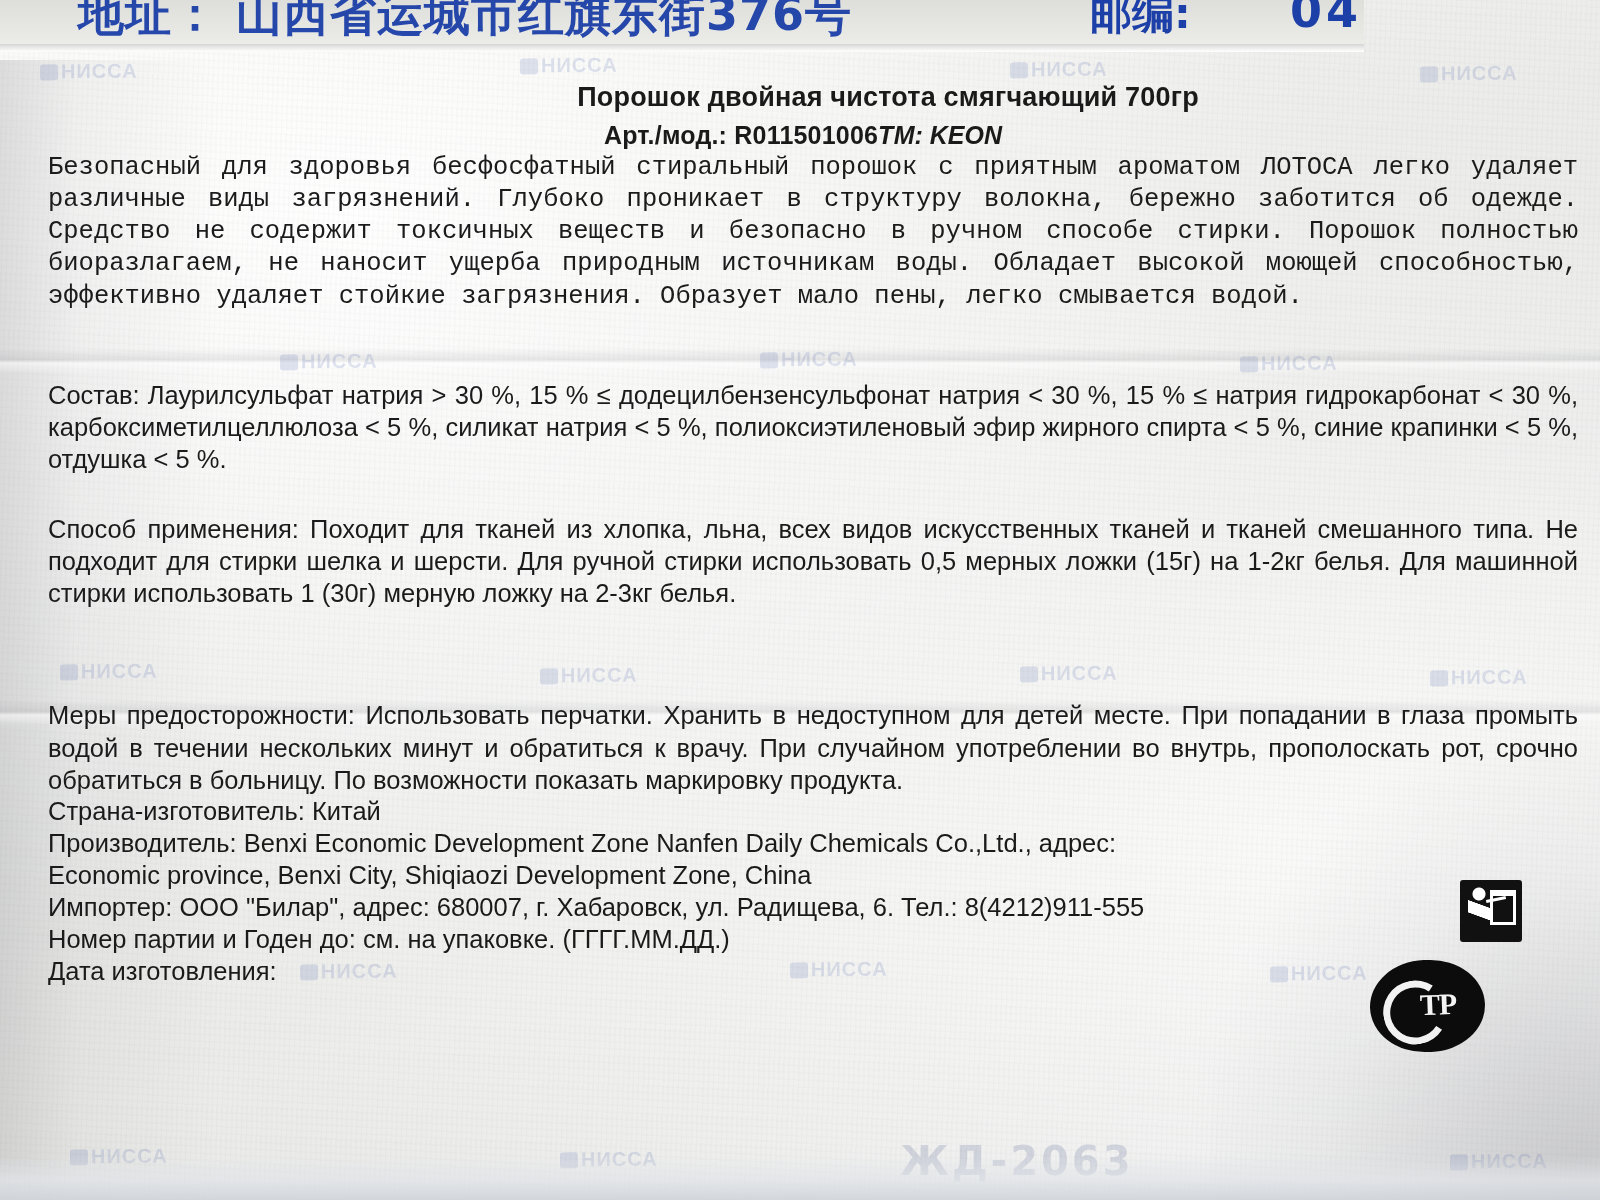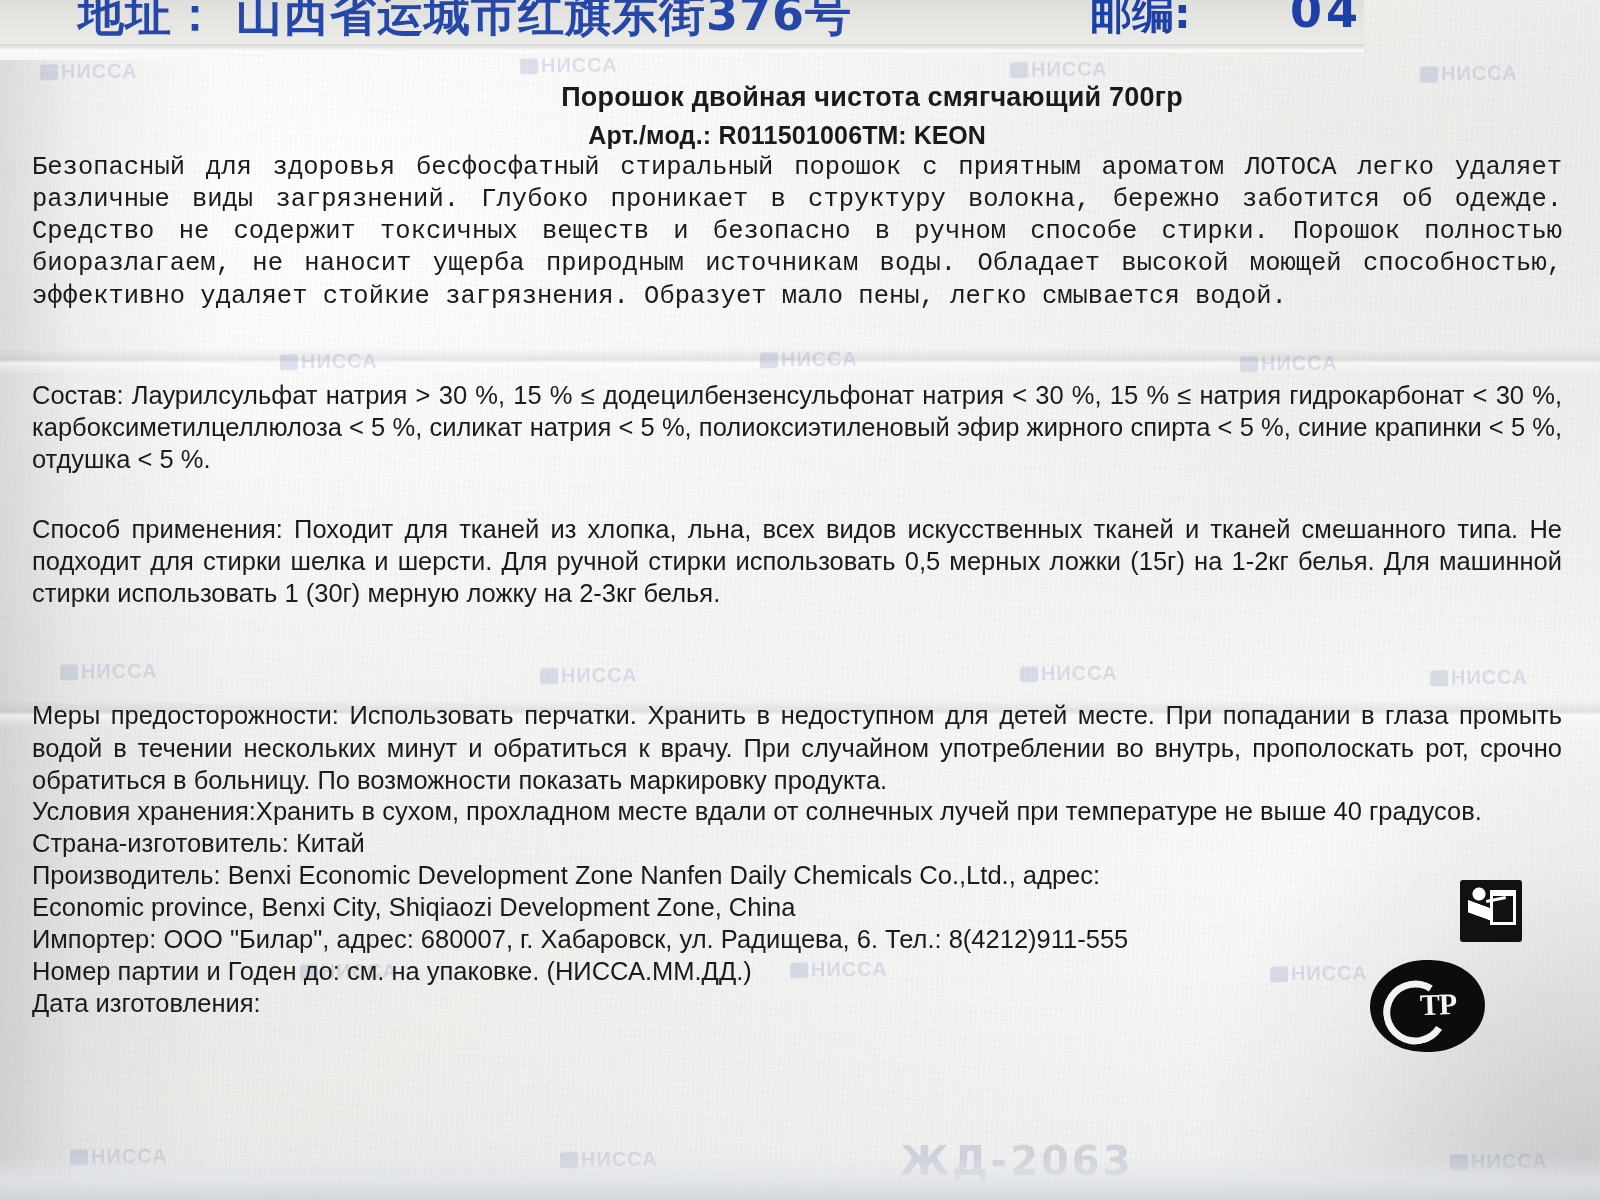--- a/index.html
+++ b/index.html
@@ -122,41 +122,41 @@
   }
   .strip-edge {
     position: absolute;
     left: 0; top: 44px; width: 1600px; height: 12px;
     background: linear-gradient(180deg, rgba(170,170,175,0.35) 0%, rgba(255,255,255,0.85) 60%, rgba(255,255,255,0) 100%);
   }
 
   
   .content {
     position: absolute;
-    left: 32px; top: 62px;
+    left: 48px; top: 62px;
     width: 1530px;
     color: #1a1a1a;
   }
   .title {
     text-align: center;
     font-weight: bold;
     font-size: 27px;
     margin: 20px 0 8px 150px;
     letter-spacing: 0.2px;
   }
   .row-art {
     display: flex;
     justify-content: center;
     align-items: baseline;
     font-size: 25px;
     font-weight: bold;
     margin: 2px 0 2px 0;
   }
   .row-art .art { letter-spacing: 0.2px; }
-  .row-art .tm { padding-right: 20px; }
+  .row-art .tm { padding-right: 20px; font-style: italic; }
 
   p.body {
     font-size: 25.5px;
     line-height: 1.26;
     margin: 0 0 0 0;
     text-align: justify;
     text-justify: inter-word;
     color: #1b1b1b;
   }
   .blk { margin-top: 0; font-family: Liberation Mono, monospace; }
@@ -311,26 +311,25 @@
 
     <div class="gap-md"></div>
 
     <p class="body">Способ применения: Походит для тканей из хлопка, льна, всех видов искусственных тканей и тканей смешанного типа. Не подходит для стирки шелка и шерсти. Для ручной стирки использовать 0,5 мерных ложки (15г) на 1-2кг белья. Для машинной стирки использовать 1 (30г) мерную ложку на 2-3кг белья.</p>
 
     <div class="gap-xl"></div>
 
     <p class="body">Меры предосторожности: Использовать перчатки. Хранить в недоступном для детей месте. При попадании в глаза промыть водой в течении нескольких минут и обратиться к врачу. При случайном употреблении во внутрь, прополоскать рот, срочно обратиться в больницу. По возможности показать маркировку продукта.</p>
 
     <div class="footer-lines">
-      <p class="tight">Условия хранения:Хранить в сухом, прохладном месте вдали от солнечных лучей при температуре не выше 40 градусов.</p>
       <p class="tight">Страна-изготовитель: Китай</p>
       <p class="tight">Производитель: Benxi Economic Development Zone Nanfen Daily Chemicals Co.,Ltd., адрес:</p>
       <p class="tight">Economic province, Benxi City, Shiqiaozi Development Zone, China</p>
       <p class="tight">Импортер: ООО "Билар", адрес: 680007, г. Хабаровск, ул. Радищева, 6. Тел.: 8(4212)911-555</p>
-      <p class="tight">Номер партии и Годен до: см. на упаковке. (НИССА.ММ.ДД.)</p>
+      <p class="tight">Номер партии и Годен до: см. на упаковке. (ГГГГ.ММ.ДД.)</p>
       <p class="tight">Дата изготовления:</p>
     </div>
   </div>
 
   <div class="eac-mark">
     <div class="fig"></div>
     <div class="bin"></div>
     <div class="arrow"></div>
   </div>
 

